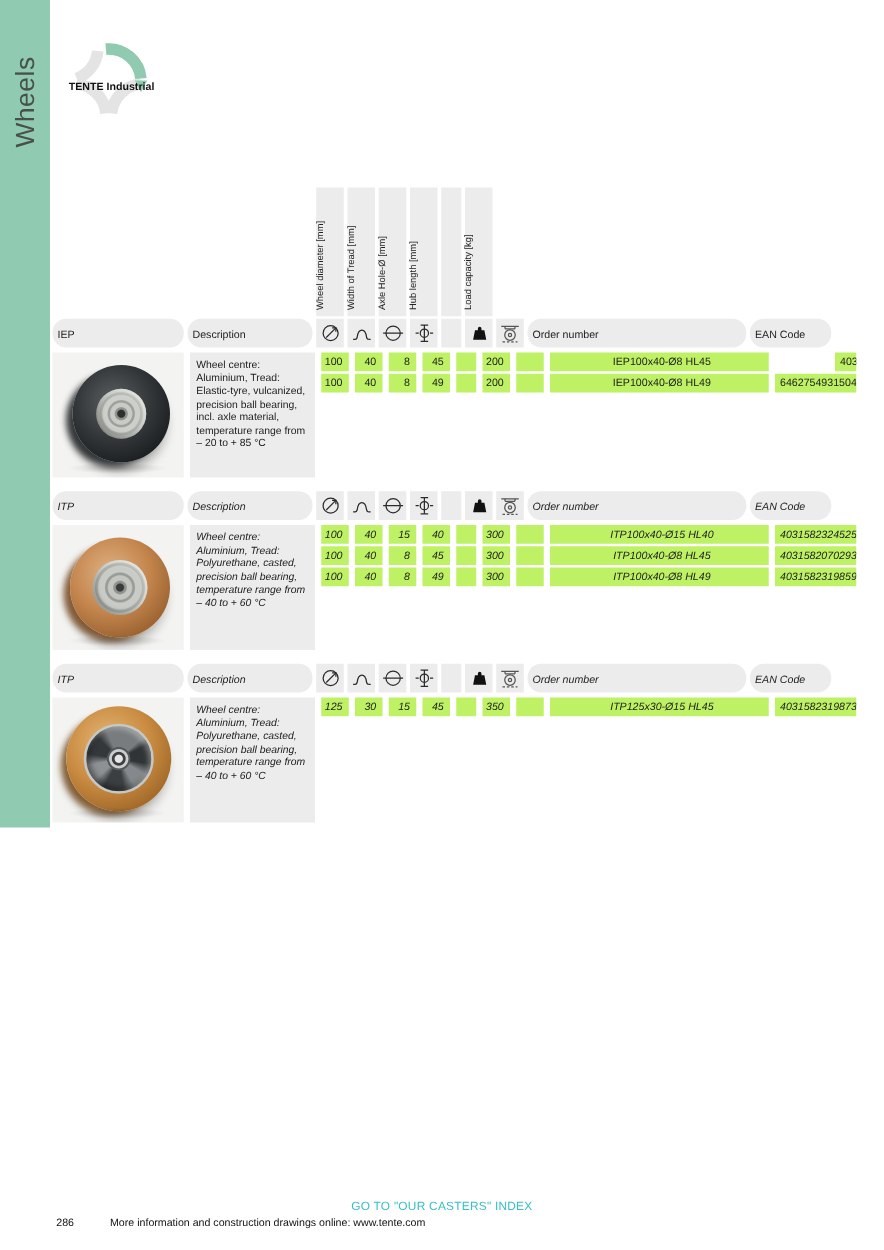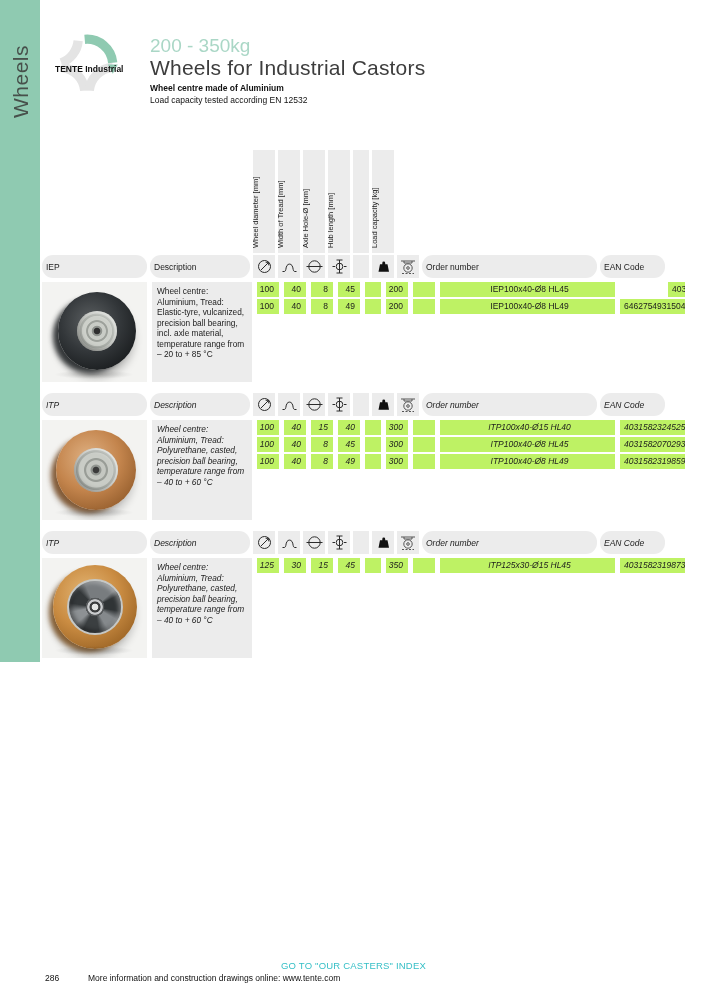--- a/index.html
+++ b/index.html
@@ -96,26 +96,20 @@
     <svg width="64" height="64" viewBox="0 0 62 62">
       <path d="M22.45,7.51 A25,25 0 0 1 6.1,28.82" fill="none" stroke="#e4e4e4" stroke-width="9"></path>
       <path d="M6.2,33.18 A25,25 0 0 1 28.82,55.9" fill="none" stroke="#e4e4e4" stroke-width="9"></path>
       <path d="M33.18,55.9 A25,25 0 0 1 55.9,33.18" fill="none" stroke="#e4e4e4" stroke-width="9"></path>
       <path d="M28.8,6.1 A25,25 0 0 1 55.9,28.8" fill="none" stroke="#8fcab1" stroke-width="9"></path>
       <polygon points="51.2,30.5 60.8,30.5 56,39.5" fill="#8fcab1"></polygon>
     </svg>
     <span class="brand">TENTE Industrial</span>
   </div>
 
-  <div class="headings">
-    <div class="h-range">200 - 350kg</div>
-    <div class="h-title">Wheels for Industrial Castors</div>
-    <div class="h-sub1">Wheel centre made of Aluminium</div>
-    <div class="h-sub2">Load capacity tested according EN 12532</div>
-  </div>
 
   <div class="content">
     <div class="grid11 vhead">
       <div class="vcell c3">
           <span>Wheel diameter [mm]</span>
         </div>
       <div class="vcell c4">
           <span>Width of Tread [mm]</span>
         </div>
       <div class="vcell c5">

